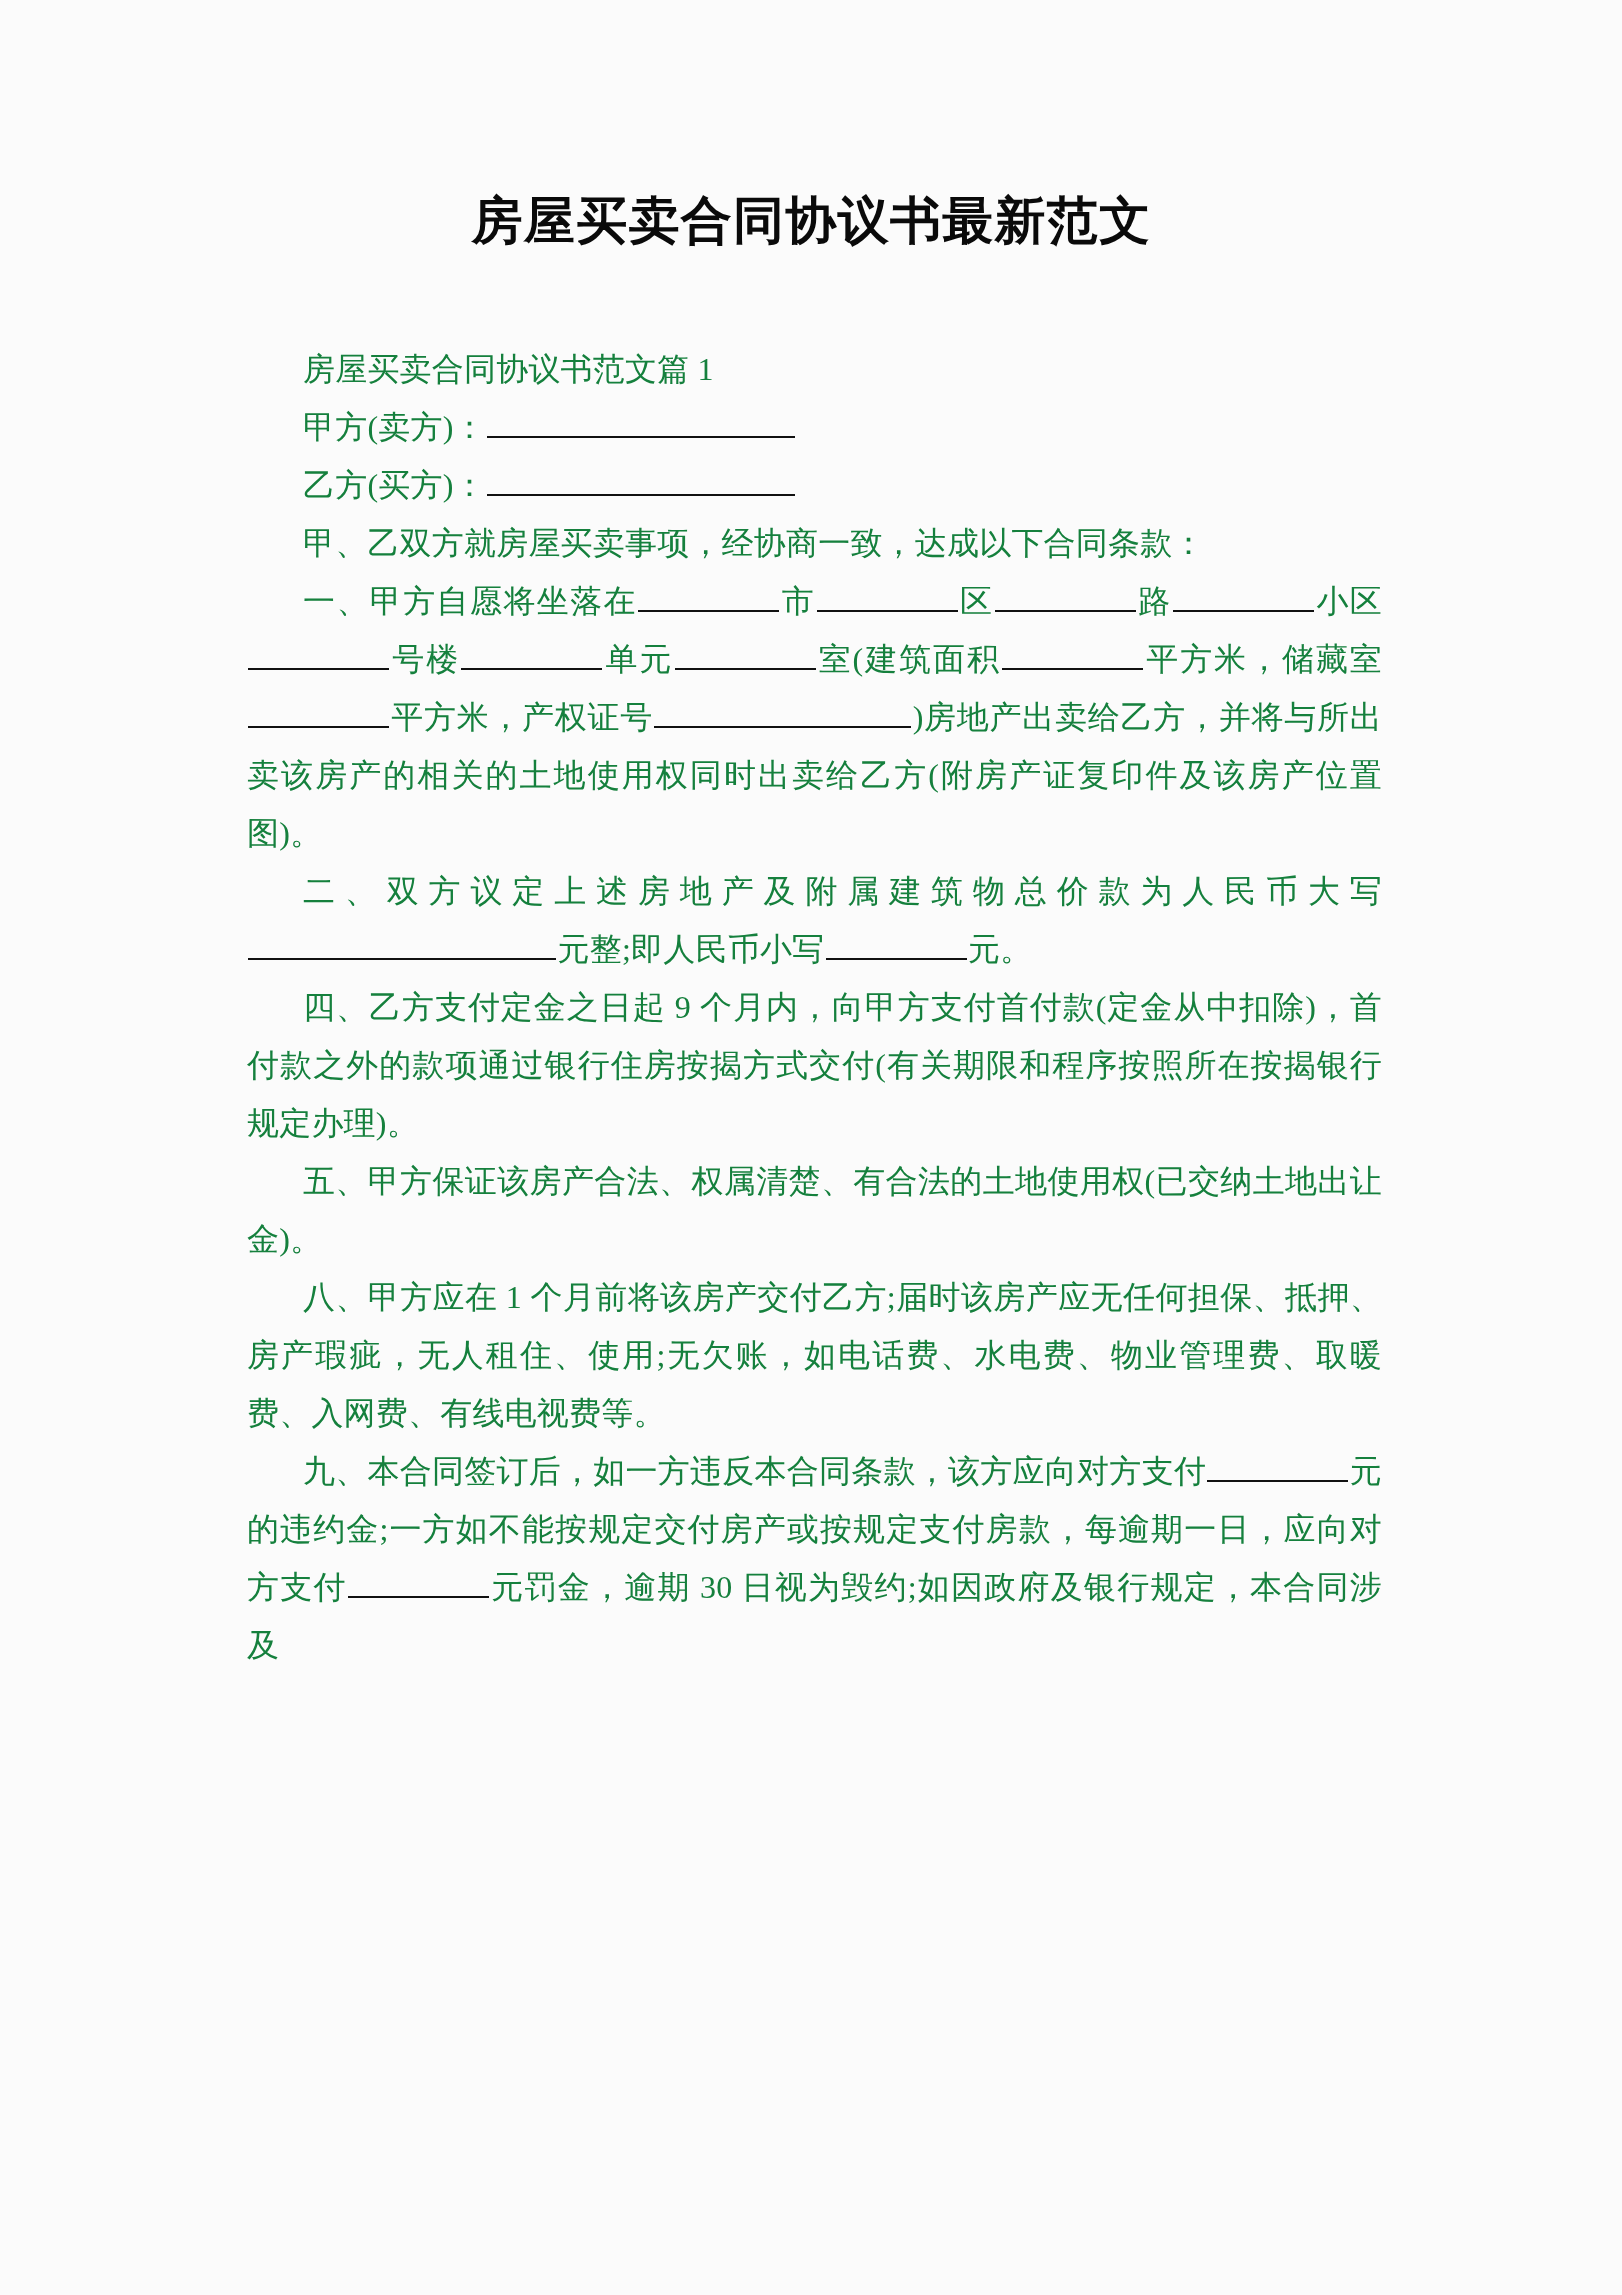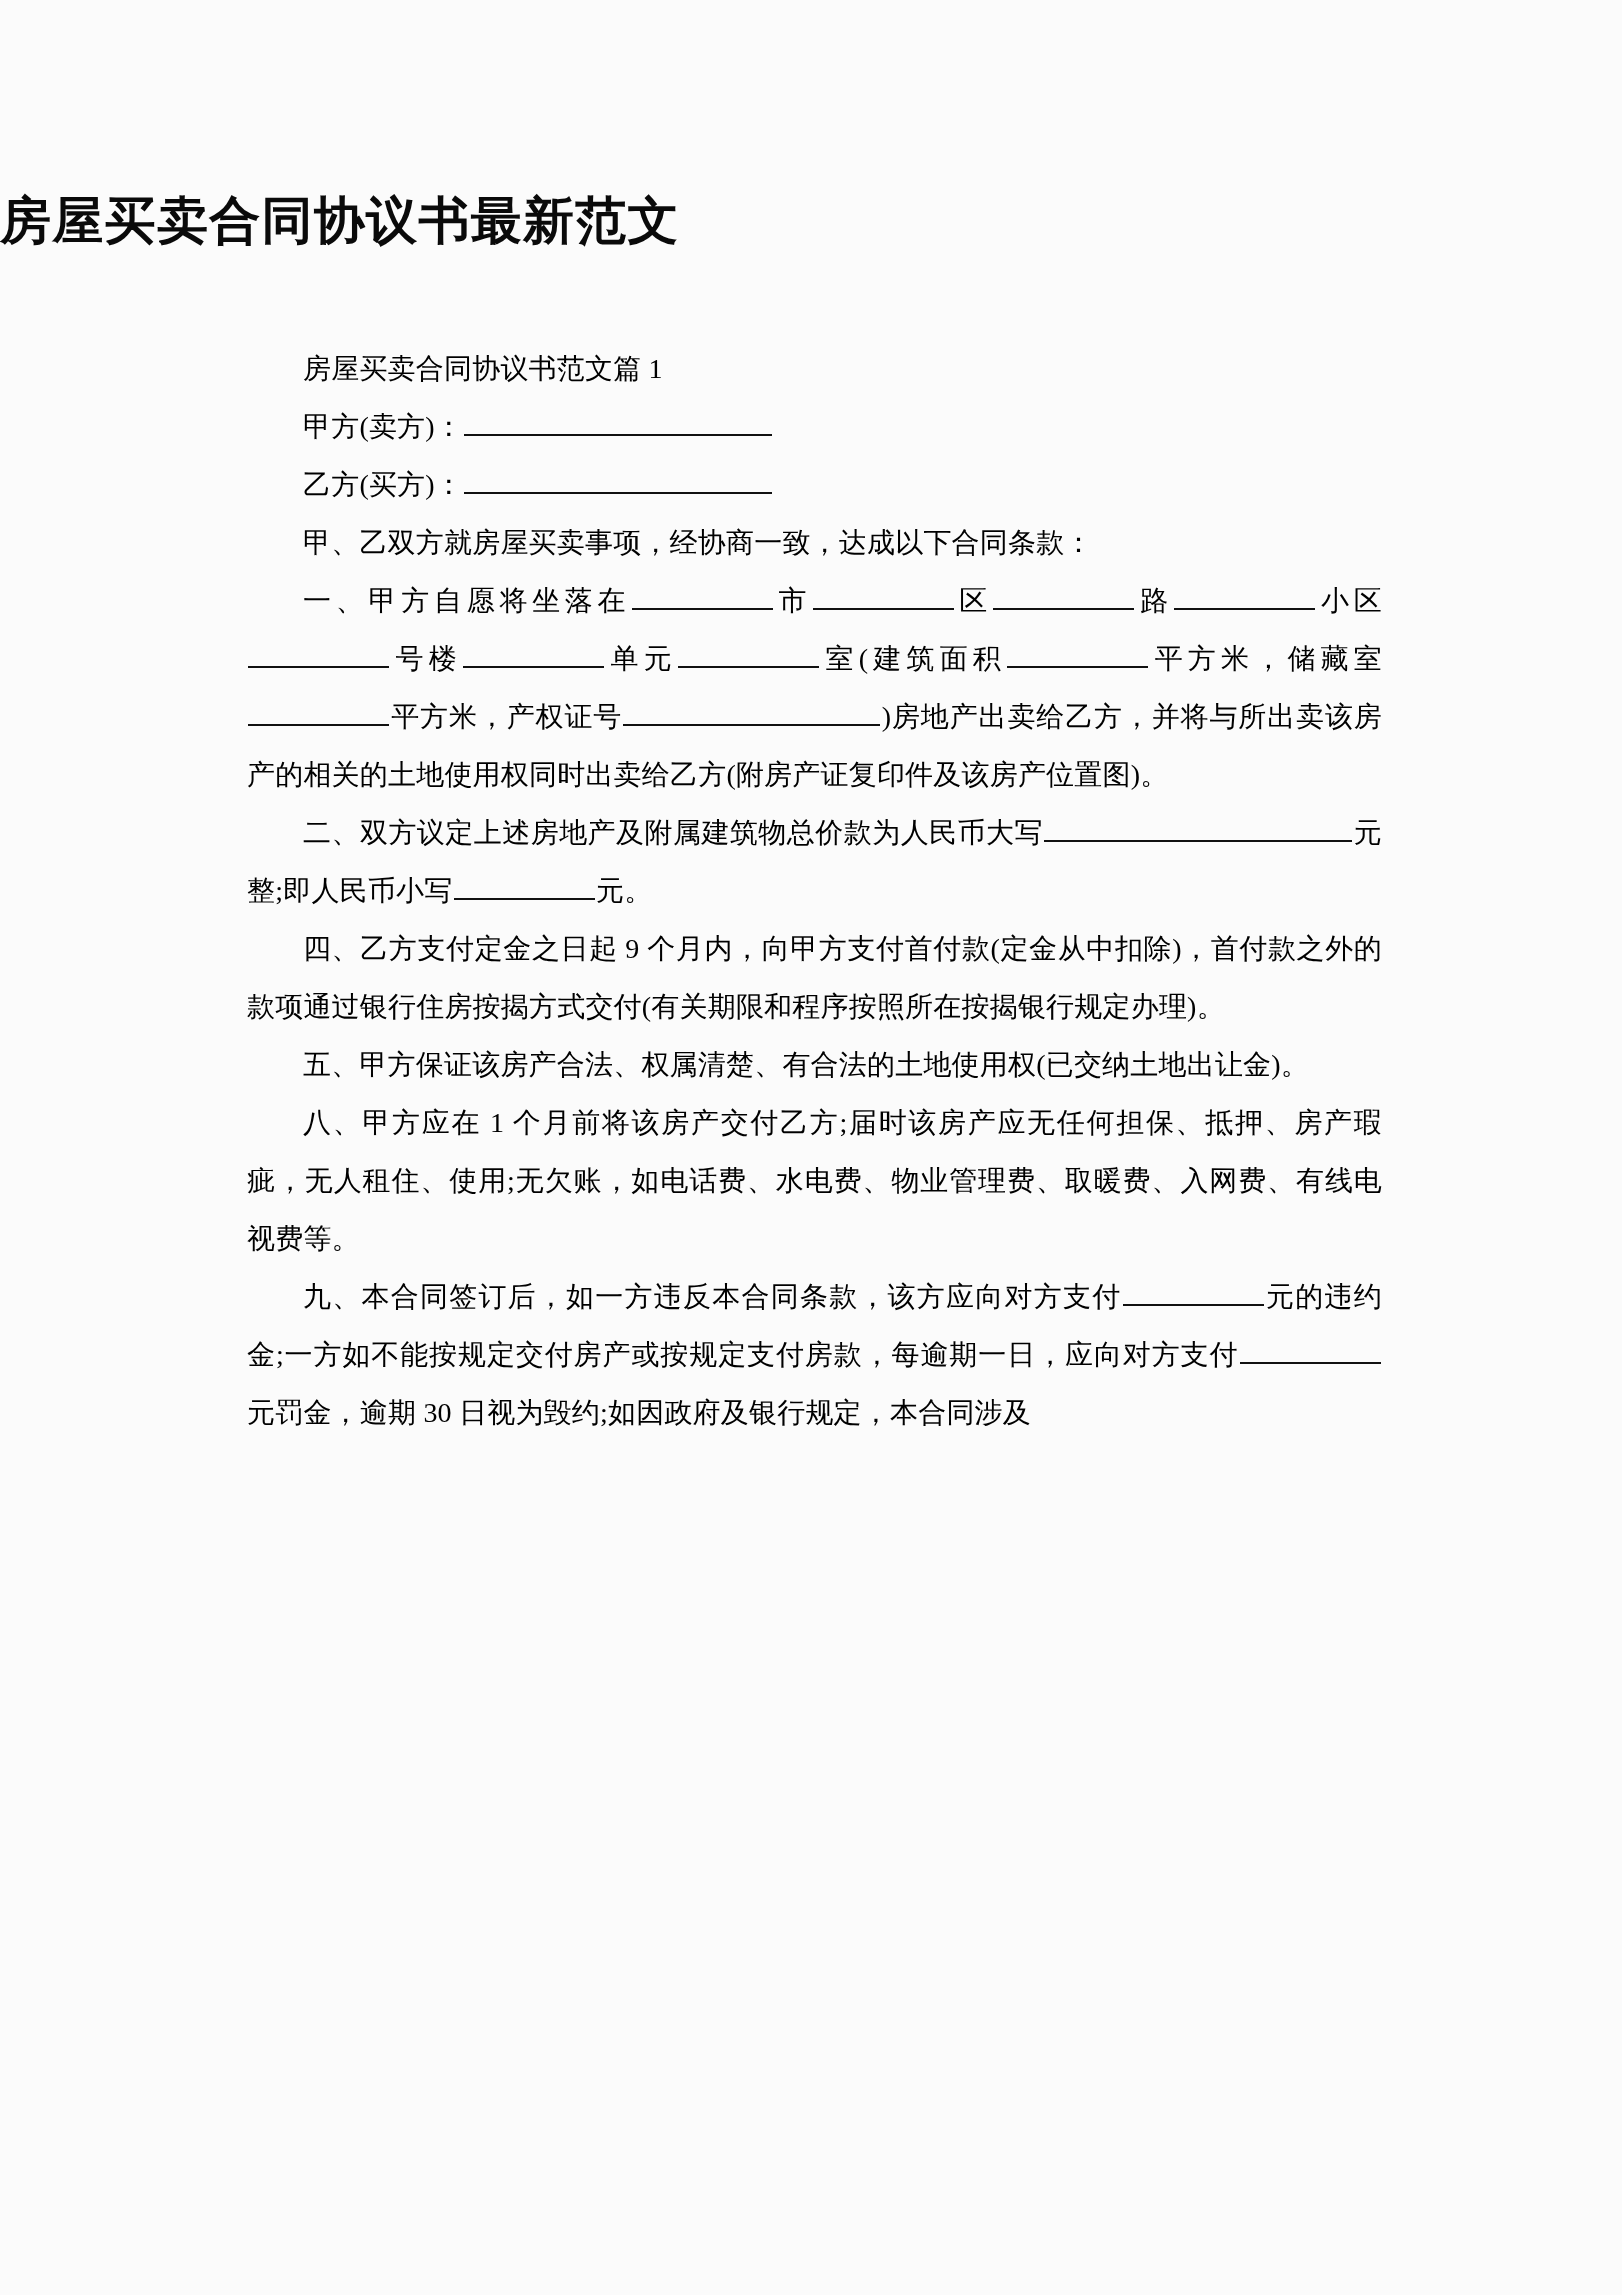--- a/index.html
+++ b/index.html
@@ -17,41 +17,41 @@
     color: #0a0a0a;
     box-sizing: border-box;
   }
 
   
   .doc-title {
     position: absolute;
     left: 0;
     right: 0;
     top: 194px;
-    text-align: left;
+    text-align: center;
     font-size: 51px;
     line-height: 1.08;
     font-weight: 700;
     letter-spacing: 1.3px;
     color: #0a0a0a;
     white-space: nowrap;
   }
 
   
   .body-block {
     position: absolute;
     left: 247px;
     top: 340px;
     width: 1135px;
   }
 
   .para {
-    font-size: 28px;
+    font-size: 32px;
     line-height: 58px;
-    color: #000000;
+    color: #15803d;
     margin: 0;
     text-align: justify;
     text-justify: inter-character;
     letter-spacing: 0.2px;
     word-break: break-all;
   }
   .para.indent {
     text-indent: 56px;
   }
   .para + .para {

